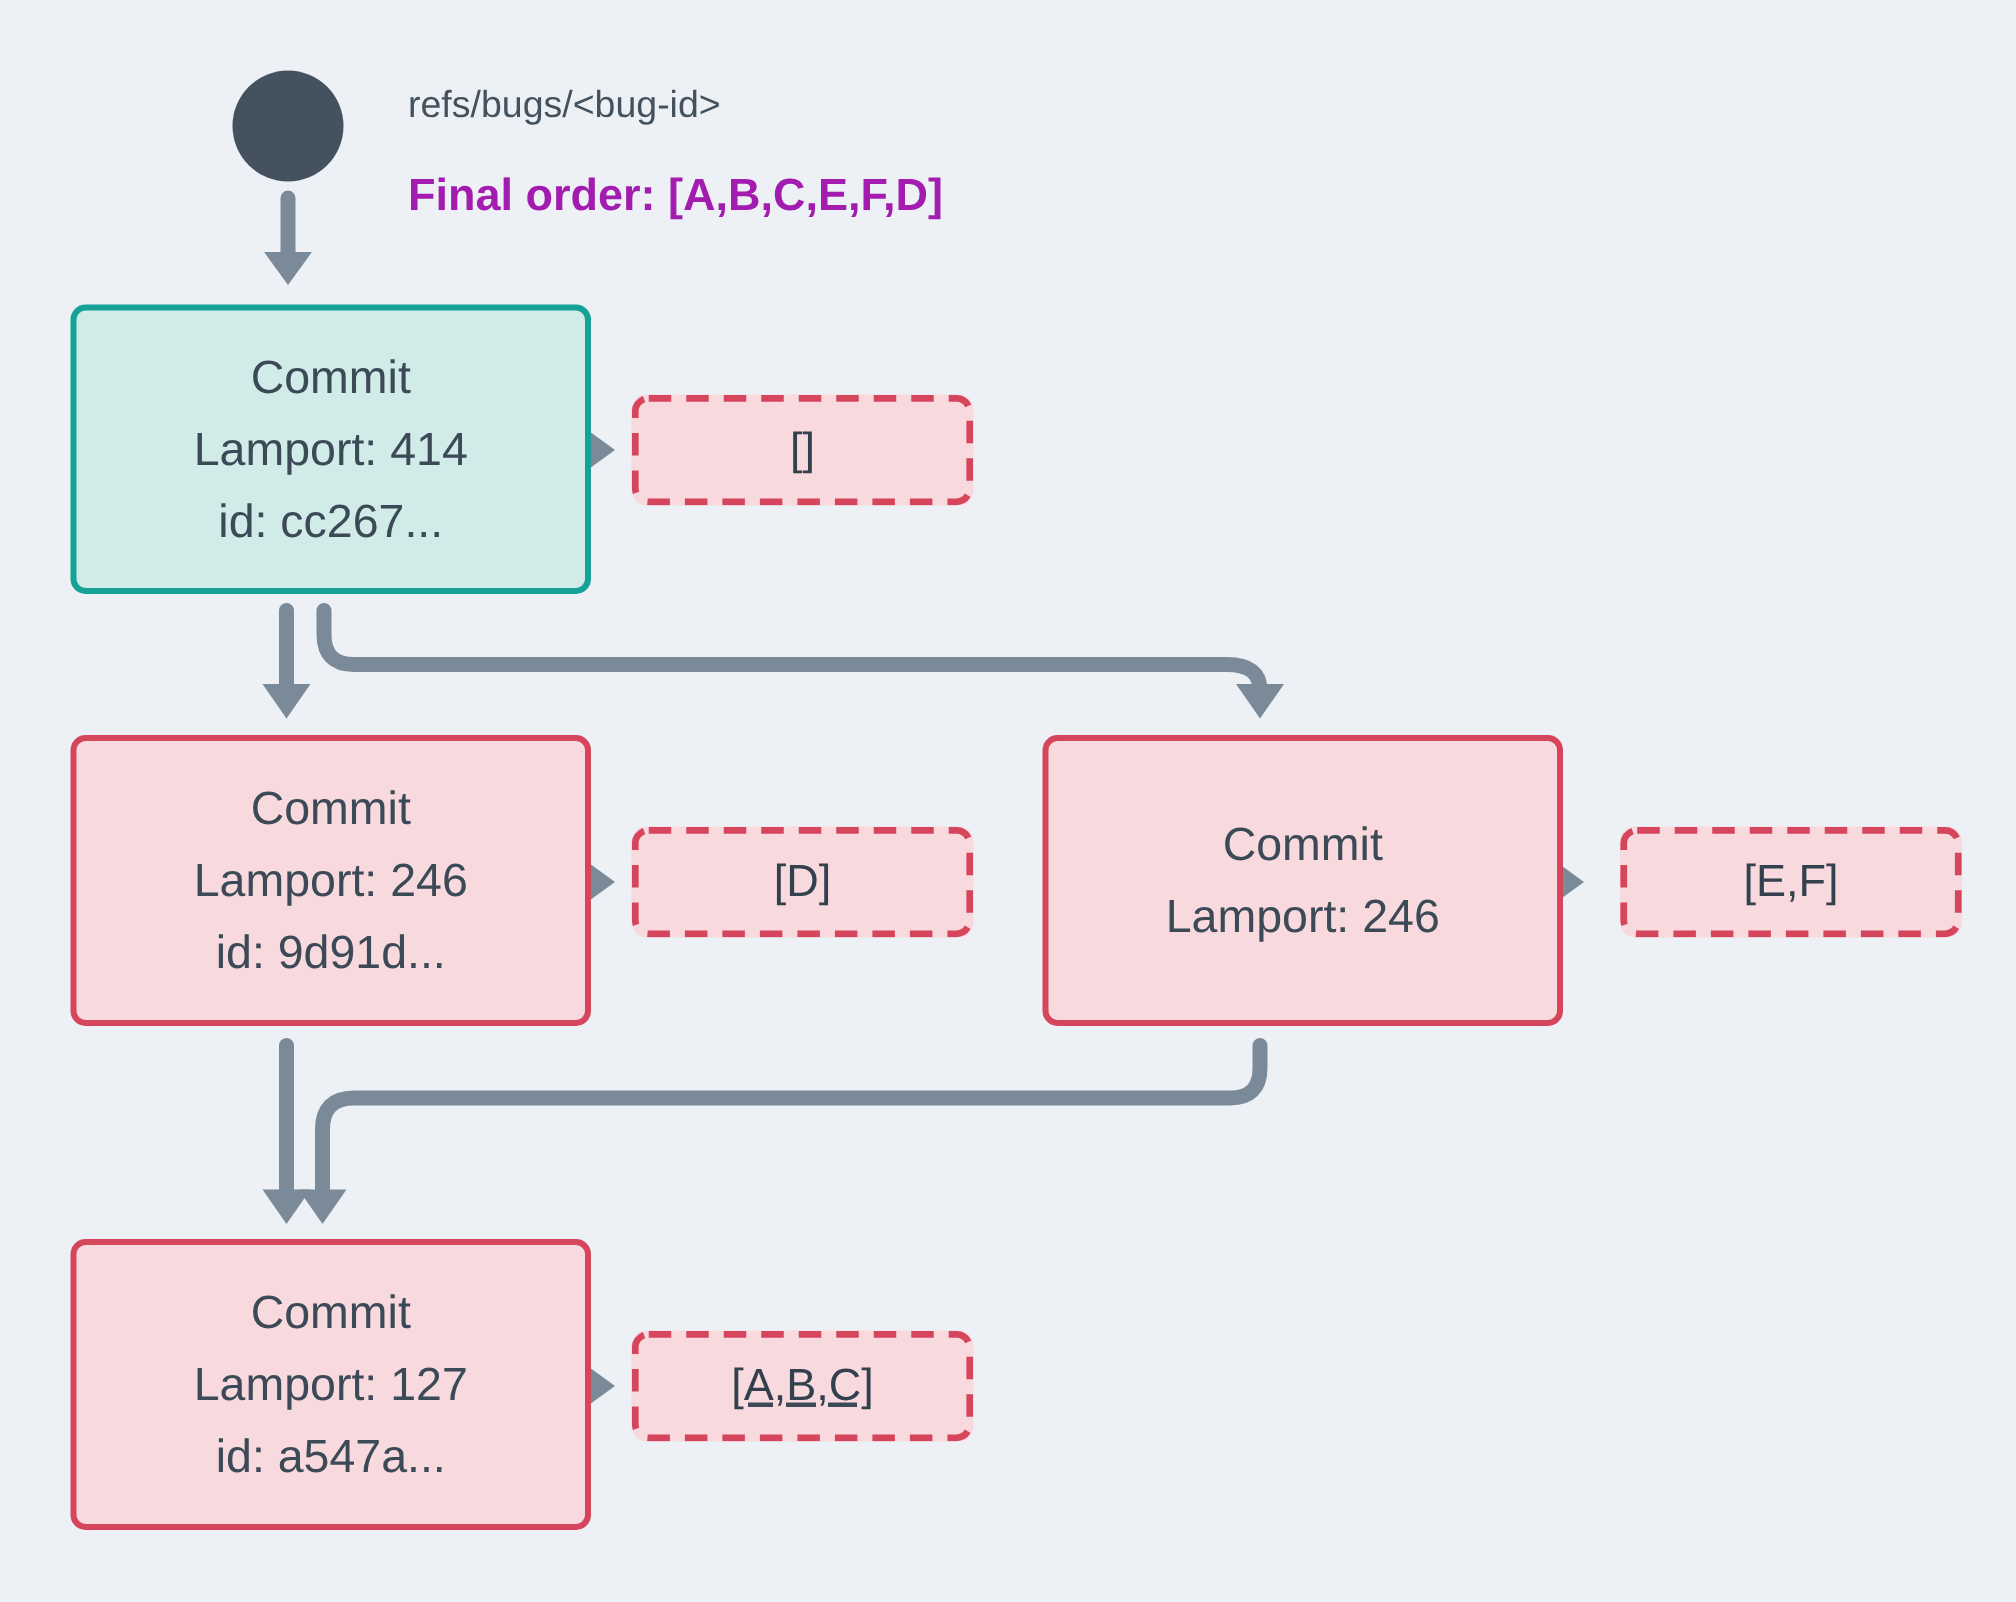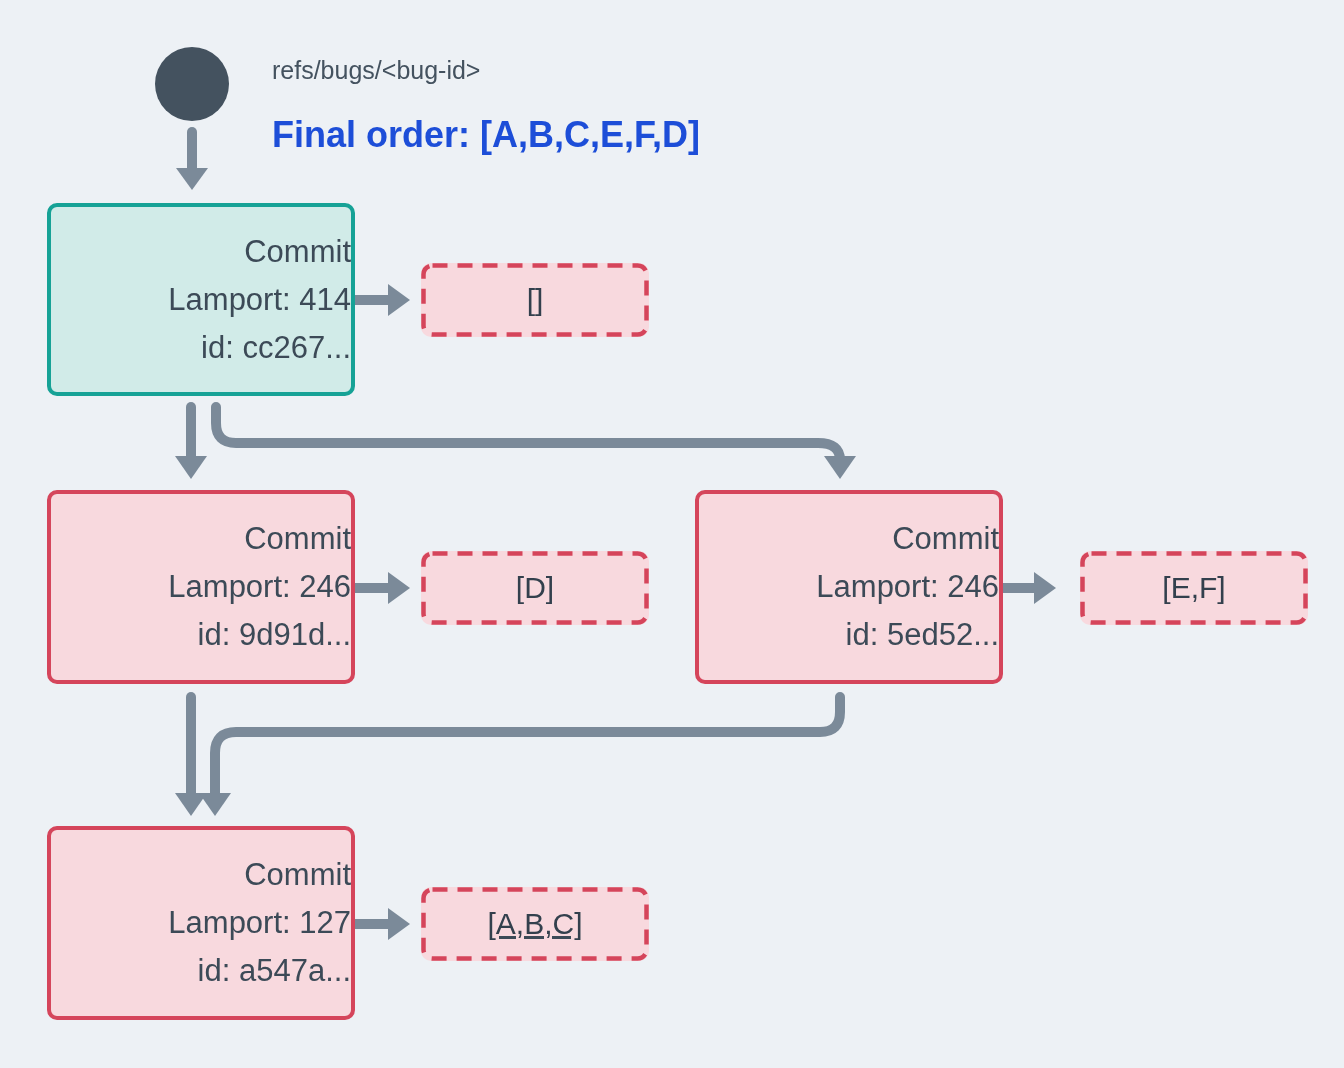--- a/index.html
+++ b/index.html
@@ -54,36 +54,36 @@
     position:absolute;
     left:272px;top:56px;
     font-size:25px;
     color:var(--slate-dark);
     white-space:nowrap;
     z-index:1;
   }
   .final-order-label{
     position:absolute;
     left:272px;top:114px;
-    font-size:36px;
+    font-size:30px;
     font-weight:bold;
-    color:#1d4ed8;
+    color:#a21caf;
     white-space:nowrap;
     z-index:1;
   }
   .commit-box{
     position:absolute;
-    width:308px;
+    width:347px;
     box-sizing:border-box;
     border:4px solid var(--red-border);
     background:var(--pink-fill);
     border-radius:10px;
     display:flex;
     flex-direction:column;
-    align-items:flex-end;
+    align-items:center;
     justify-content:center;
     z-index:1;
   }
   .commit-box.teal{
     border-color:var(--teal-border);
     background:var(--teal-fill);
   }
   .commit-box .line{
     font-size:31px;
     line-height:48px;
@@ -188,21 +188,20 @@
   <div id="ops-left" class="ops-box">
     <svg viewBox="0 0 228 74" preserveAspectRatio="none">
       <rect class="dash-rect" x="2.5" y="2.5" width="223" height="69" rx="9"></rect>
     </svg>
     <span class="ops-value">[D]</span>
   </div>
 
   <div id="commit-right" class="commit-box">
     <div class="line">Commit</div>
     <div class="line">Lamport: 246</div>
-    <div class="line">id: 5ed52...</div>
   </div>
 
   <div id="ops-right" class="ops-box">
     <svg viewBox="0 0 228 74" preserveAspectRatio="none">
       <rect class="dash-rect" x="2.5" y="2.5" width="223" height="69" rx="9"></rect>
     </svg>
     <span class="ops-value">[E,F]</span>
   </div>
 
   <div id="commit-bottom" class="commit-box">

